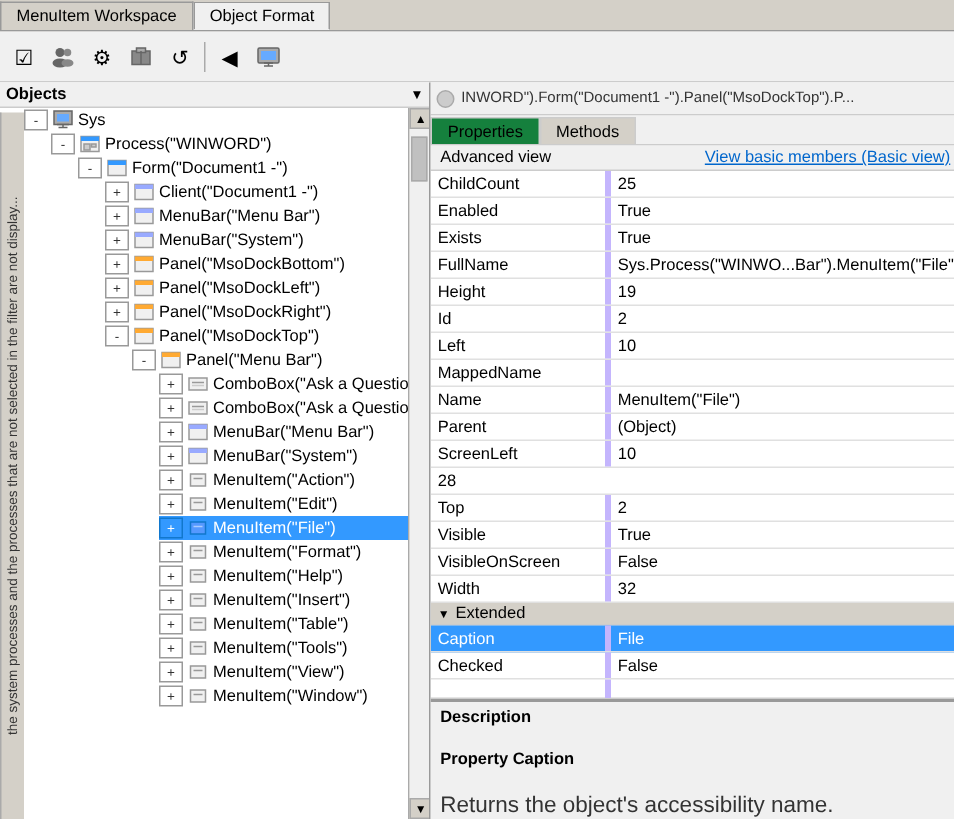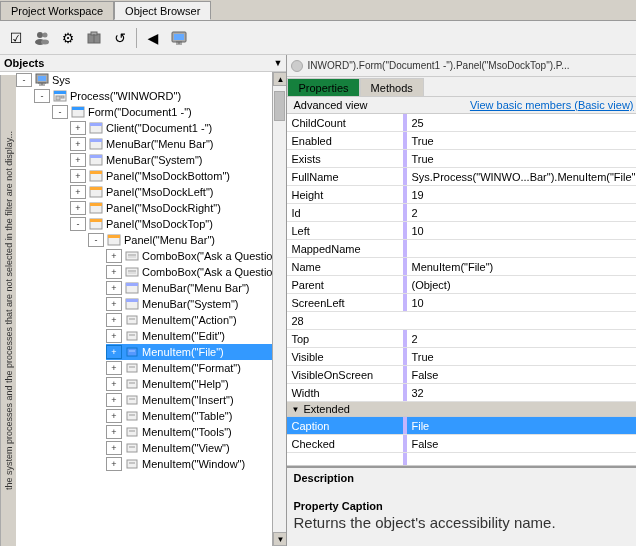--- a/index.html
+++ b/index.html
@@ -283,41 +283,41 @@
       height: 80px;
     }
     .description-title {
       font-weight: bold;
       font-size: 11px;
       margin-bottom: 16px;
     }
     .description-prop-name {
       font-size: 11px;
       font-weight: bold;
-      margin-bottom: 2px;
+      margin-bottom: 16px;
     }
     .description-text {
       font-size: 15px;
       color: #333;
     }
 
     
     ::-webkit-scrollbar { width: 14px; height: 14px; }
     ::-webkit-scrollbar-track { background: #f0f0f0; }
     ::-webkit-scrollbar-thumb { background: #c0c0c0; border: 1px solid #aaa; }
   </style>
 </head>
 <body>
 
 <div class="tab-bar">
   <div class="tab">
-    <span>Project Workspace</span>
+    <span>MenuItem Workspace</span>
   </div>
   <div class="tab active">
-    <span>Object Browser</span>
+    <span>Object Format</span>
   </div>
 </div>
 
 <div class="toolbar">
   <button class="toolbar-btn">☑</button>
   <button class="toolbar-btn">
     <svg width="16" height="16" viewBox="0 0 16 16">
         <circle cx="6" cy="5" r="3" fill="#666"></circle>
         <circle cx="11" cy="5" r="2.5" fill="#888"></circle>
         <ellipse cx="6" cy="12" rx="5" ry="3" fill="#666"></ellipse>

